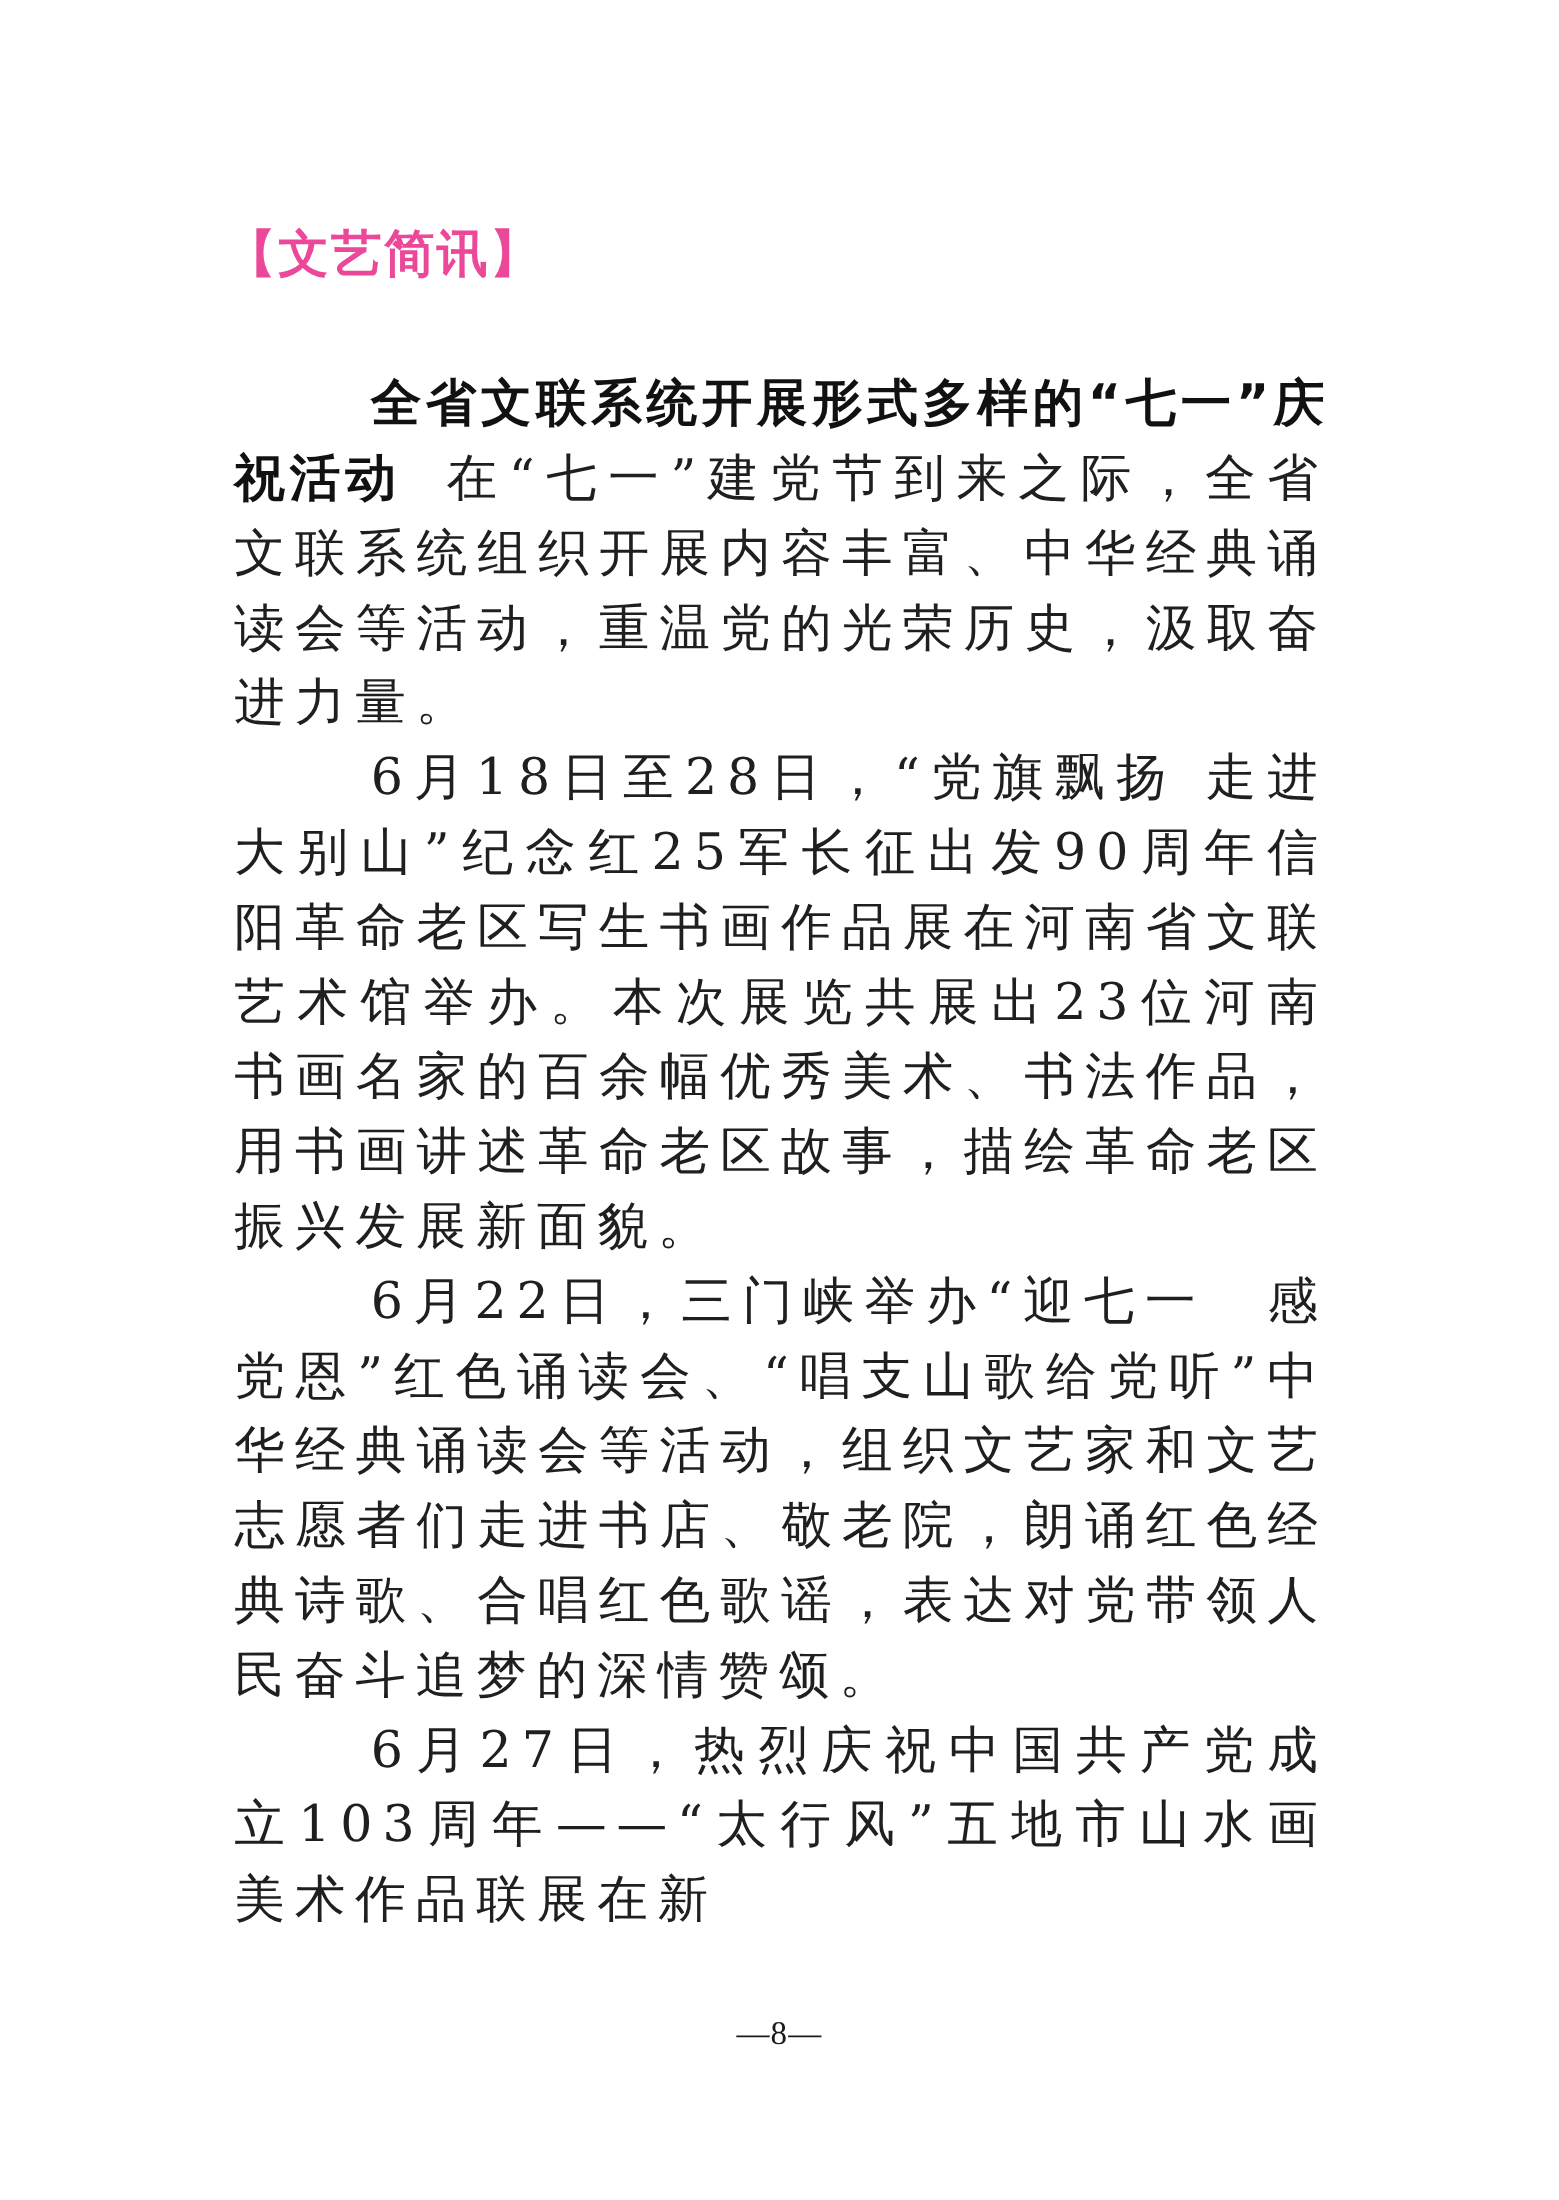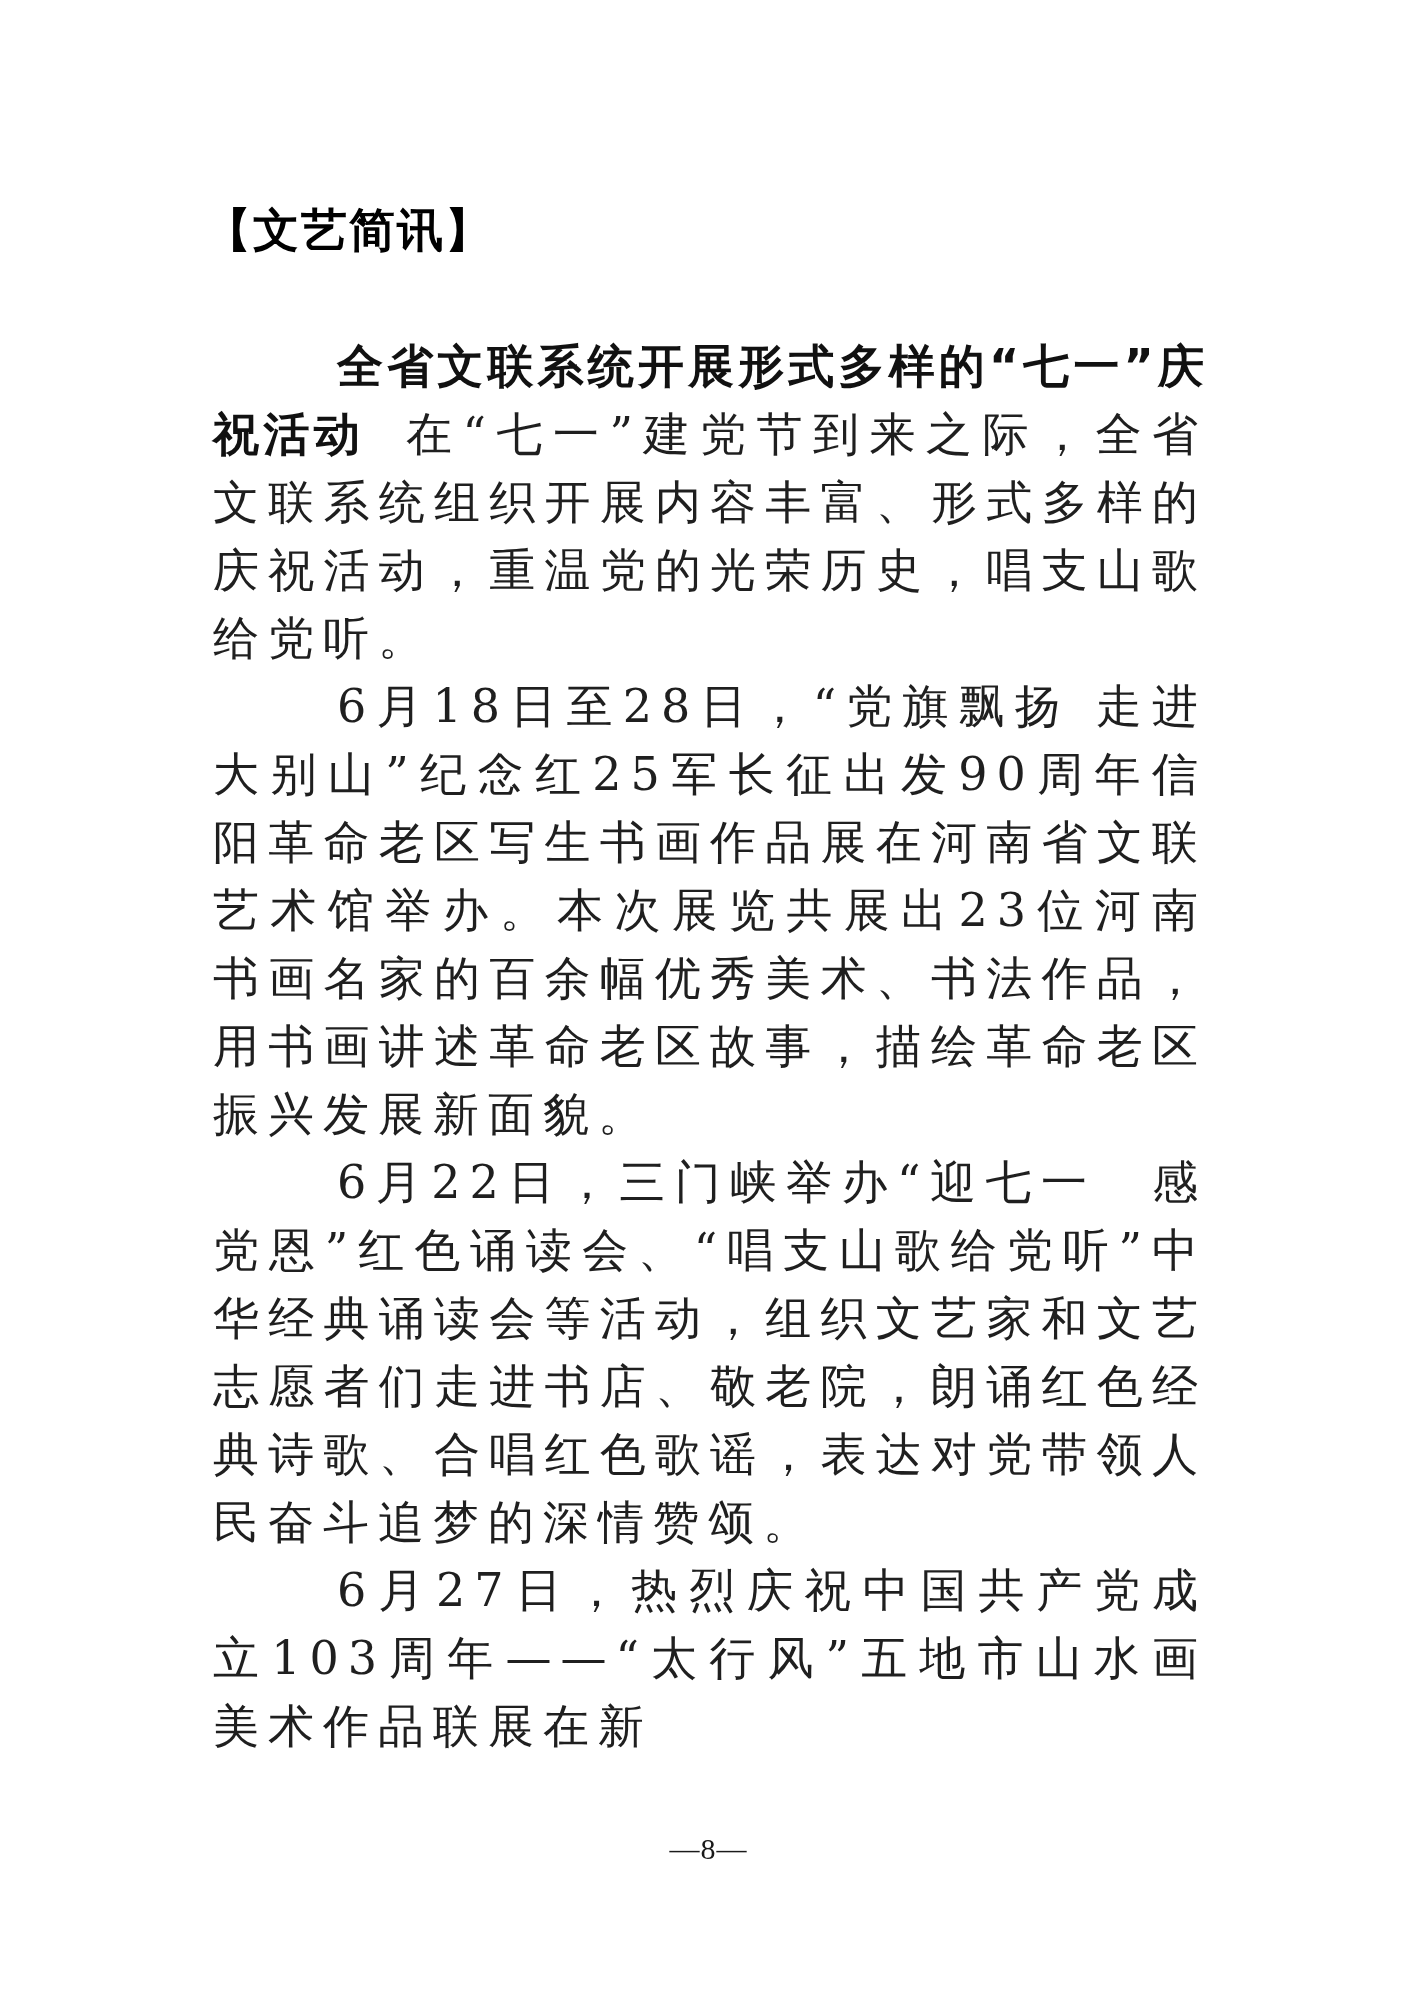--- a/index.html
+++ b/index.html
@@ -23,21 +23,21 @@
     background: #ffffff;
   }
   .section-tag {
     position: absolute;
     left: 205px;
     top: 200px;
     font-family: "DejaVu Sans", "Liberation Sans", sans-serif;
     font-size: 46px;
     font-weight: bold;
     letter-spacing: 2px;
-    color: #000000;
+    color: #ec4899;
     line-height: 60px;
   }
   .body-text {
     position: absolute;
     left: 213px;
     top: 332px;
     width: 994px;
     font-family: "DejaVu Serif", "Liberation Serif", serif;
     font-size: 46px;
     line-height: 68px;
@@ -73,21 +73,21 @@
   }
 </style>
 </head>
 <body>
 
 <div class="page">
 
   <div class="section-tag">【文艺简讯】</div>
 
   <div class="body-text">
-    <p class="para"><span class="para-title">全省文联系统开展形式多样的“七一”庆祝活动</span><span class="gap"></span><span>在“七一”建党节到来之际，全省文联系统组织开展内容丰富、形式多样的庆祝活动，重温党的光荣历史，唱支山歌给党听。</span></p>
+    <p class="para"><span class="para-title">全省文联系统开展形式多样的“七一”庆祝活动</span><span class="gap"></span><span>在“七一”建党节到来之际，全省文联系统组织开展内容丰富、中华经典诵读会等活动，重温党的光荣历史，汲取奋进力量。</span></p>
 
     <p class="para">6月18日至28日，“党旗飘扬 走进大别山”纪念红25军长征出发90周年信阳革命老区写生书画作品展在河南省文联艺术馆举办。本次展览共展出23位河南书画名家的百余幅优秀美术、书法作品，用书画讲述革命老区故事，描绘革命老区振兴发展新面貌。</p>
 
     <p class="para">6月22日，三门峡举办“迎七一　感党恩”红色诵读会、“唱支山歌给党听”中华经典诵读会等活动，组织文艺家和文艺志愿者们走进书店、敬老院，朗诵红色经典诗歌、合唱红色歌谣，表达对党带领人民奋斗追梦的深情赞颂。</p>
 
 
     <p class="para">6月27日，热烈庆祝中国共产党成立103周年——“太行风”五地市山水画美术作品联展在新</p>
   </div>
 
   <div class="page-number">—8—</div>

